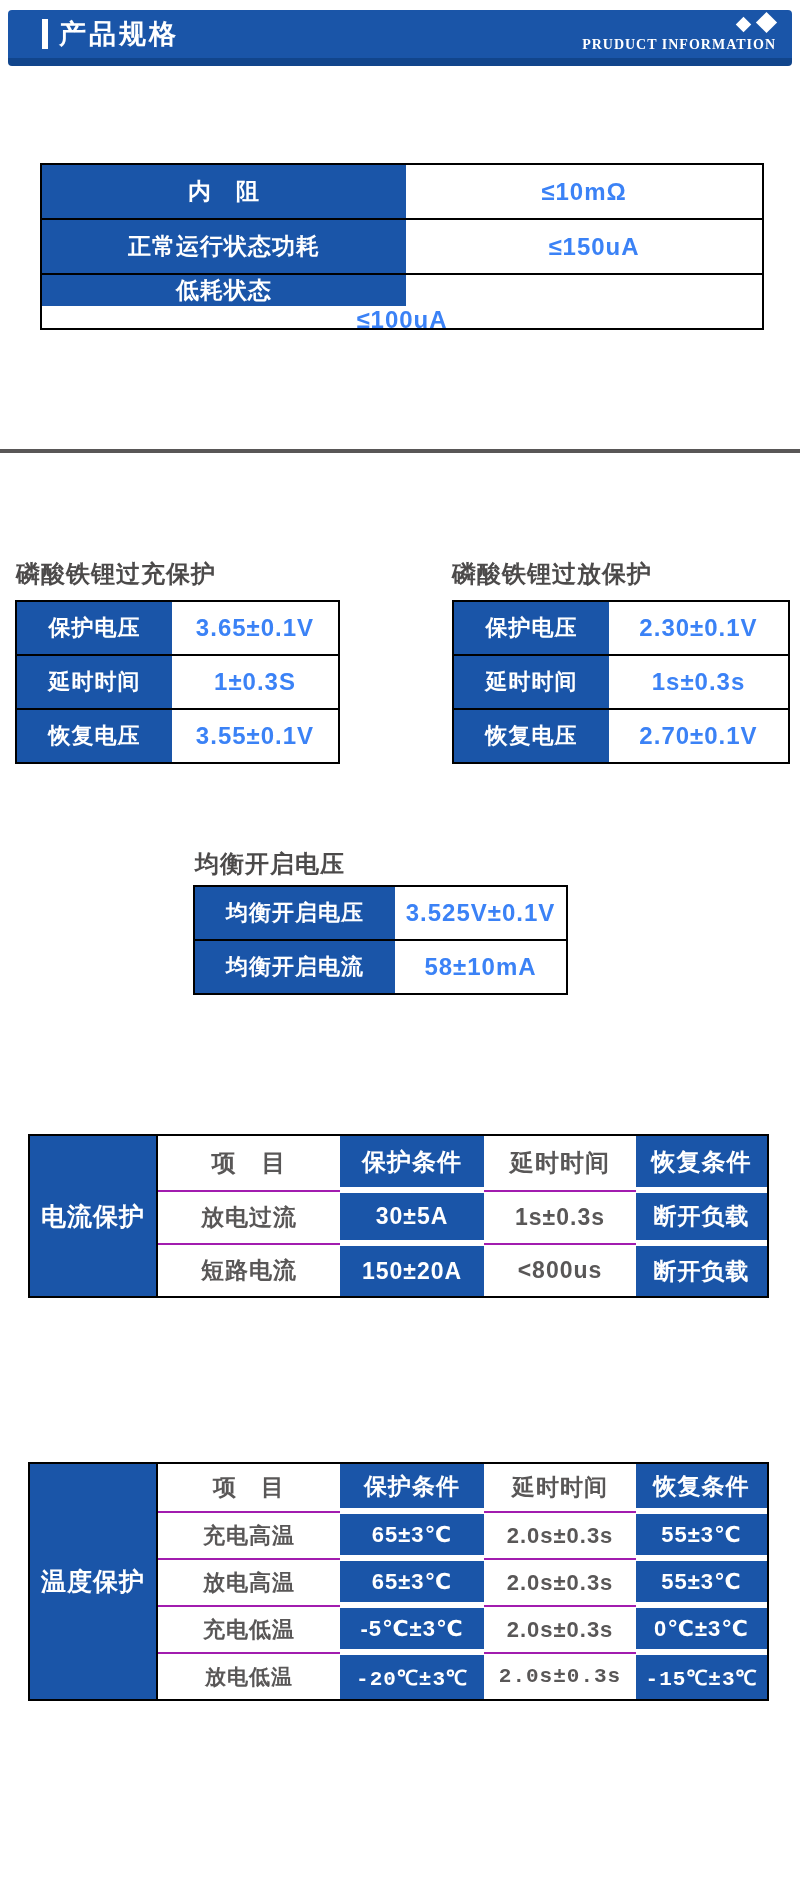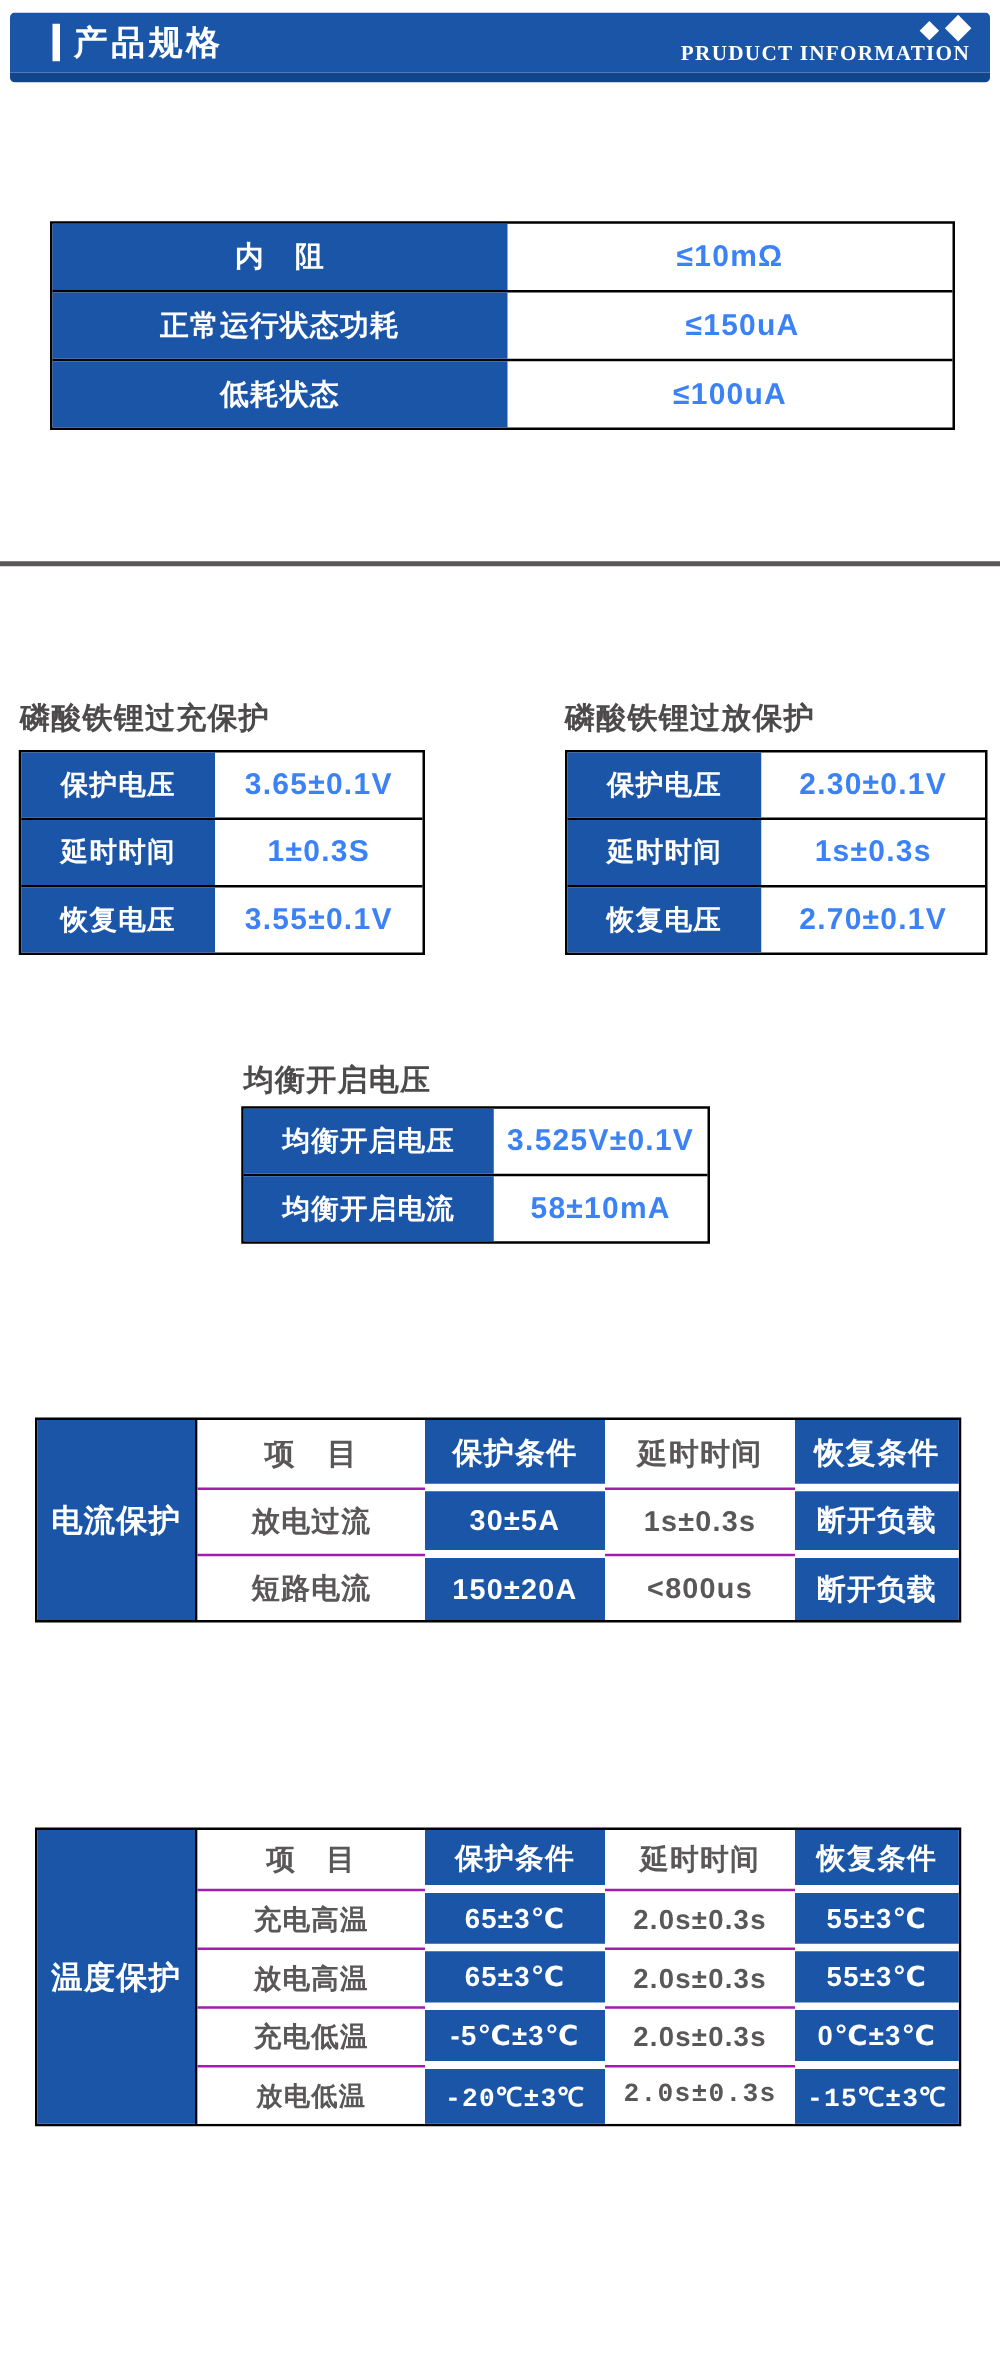--- a/index.html
+++ b/index.html
@@ -6,21 +6,21 @@
   .page{position:relative;width:800px;height:1900px;background:#fff;overflow:hidden;
         font-family:"Liberation Sans","DejaVu Sans",sans-serif;font-weight:bold;}
 
   
   .header{position:absolute;left:8px;top:10px;width:784px;height:56px;border-radius:4px;overflow:hidden;font-family:Liberation Serif, serif;}
   .header-main{position:relative;height:48px;background:#1a55a8;}
   .header-strip{height:8px;background:#11458c;}
   .header-title{position:absolute;left:34px;top:0;height:48px;display:flex;align-items:center;}
   .header-tick{width:6px;height:30px;background:#fff;margin-right:11px;}
   .header-title-text{color:#fff;font-size:27px;letter-spacing:3px;}
-  .header-sub{position:absolute;right:16px;bottom:5px;color:#fff;font-size:17px;letter-spacing:1px;}
+  .header-sub{position:absolute;right:16px;bottom:5px;color:#fff;font-size:14px;letter-spacing:1px;}
   .diamonds{position:absolute;right:18px;top:5px;display:flex;align-items:center;gap:10px;}
   .diamond-sm{width:11px;height:11px;background:#fff;transform:rotate(45deg);margin-top:4px;}
   .diamond-lg{width:15px;height:15px;background:#fff;transform:rotate(45deg);}
 
   
   .kv-table{position:absolute;border:2px solid #000;background:#fff;}
   .kv-row{display:flex;border-top:2px solid #000;}
   .kv-row:first-child{border-top:none;}
   .kv-label{background:#1a55a8;color:#fff;display:flex;align-items:center;justify-content:center;
             letter-spacing:1px;}
@@ -57,30 +57,30 @@
       </div>
       <div class="diamonds">
         <span class="diamond-sm"></span>
         <span class="diamond-lg"></span>
       </div>
       <div class="header-sub">PRUDUCT INFORMATION</div>
     </div>
     <div class="header-strip"></div>
   </div>
 
-  <div class="kv-table fs23" style="left:40px;top:163px;width:720px;margin-top:14px;">
+  <div class="kv-table fs23" style="left:40px;top:163px;width:720px;">
     <div class="kv-row" style="height:53px;">
       <div class="kv-label" style="width:364px;">内　阻</div>
       <div class="kv-value fs24">≤10mΩ</div>
     </div>
     <div class="kv-row" style="height:53px;gap:20px;">
       <div class="kv-label" style="width:364px;">正常运行状态功耗</div>
       <div class="kv-value fs24">≤150uA</div>
     </div>
-    <div class="kv-row" style="height:53px;">
+    <div class="kv-row" style="height:53px;flex-direction:column;">
       <div class="kv-label" style="width:364px;">低耗状态</div>
       <div class="kv-value fs24">≤100uA</div>
     </div>
   </div>
 
   <div class="divider"></div>
 
   <div class="section-title" style="left:16px;top:558px;">磷酸铁锂过充保护</div>
   <div class="kv-table fs22" style="left:15px;top:600px;width:321px;">
     <div class="kv-row" style="height:52px;">

